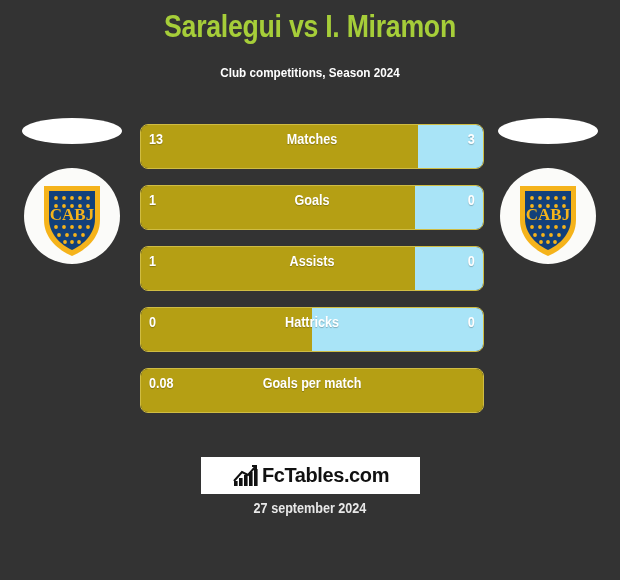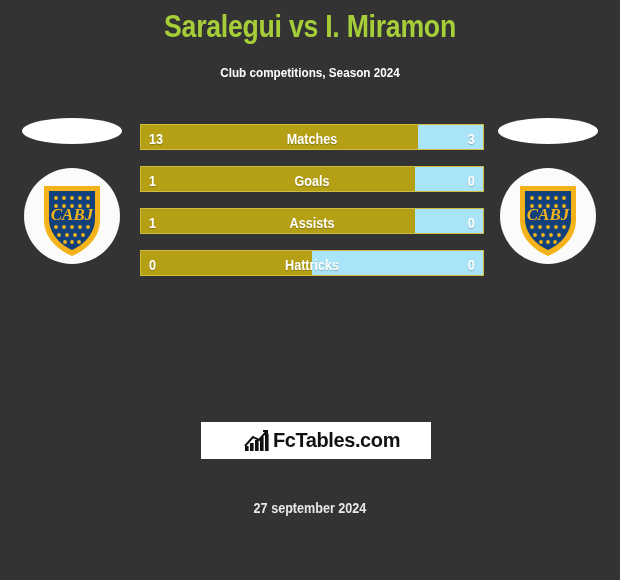--- a/index.html
+++ b/index.html
@@ -42,31 +42,30 @@
     width:100px;height:26px;
     background:#ffffff;
     border-radius:50%;
   }
   .crest-circle{
     position:absolute;left:7px;top:50px;
     width:96px;height:96px;
     background:#fbfbf9;
     border-radius:50%;
     overflow:hidden;
-    font-style:italic;
   }
   .crest-circle svg{display:block;}
 
   
   .bars{position:absolute;left:140px;top:124px;width:344px;}
   .row{
     position:relative;
-    height:26px;
+    height:45px;
     margin-bottom:16px;
-    border-radius:0;
+    border-radius:8px;
     border:1px solid #cfbc43;
     box-sizing:border-box;
     overflow:hidden;
     background:#333333;
   }
   .fill-home{
     position:absolute;left:0;top:0;bottom:0;
     background:#b59f14;
   }
   .fill-away{
@@ -89,26 +88,25 @@
     text-align:center;
     font-size:14px;font-weight:bold;
     color:#ffffff;
     transform:scaleX(0.9);
     text-shadow:0 1px 1px rgba(0,0,0,.25);
     white-space:nowrap;
   }
 
   
   .logo-box{
-    position:absolute;left:201px;top:422px;
+    position:absolute;left:201px;top:457px;
     width:219px;height:37px;
     background:#ffffff;
     display:flex;align-items:center;justify-content:center;
     gap:4px;
-    padding-left:11px;
   }
   .logo-text{
     font-size:20px;font-weight:bold;
     color:#111111;
     letter-spacing:-0.4px;
   }
   .date{
     position:absolute;left:0;top:500px;width:620px;
     text-align:center;
     font-size:14px;font-weight:bold;
@@ -217,20 +215,25 @@
         <div class="label">Assists</div>
         <div class="val away">0</div>
       </div>
       <div class="row">
         <div class="fill-home" style="width: 50%;"></div>
         <div class="fill-away" style="width: 50%;"></div>
         <div class="val home">0</div>
         <div class="label">Hattricks</div>
         <div class="val away">0</div>
       </div>
+      <div class="row">
+        <div class="fill-home" style="width: 100%;"></div>
+        <div class="val home">0.08</div>
+        <div class="label">Goals per match</div>
+      </div>
     </div>
 
   <div class="logo-box">
     <svg width="26" height="24" viewBox="0 0 26 24" aria-hidden="true">
       <path d="M2 17 L10 8 L16 11 L24 2" stroke="#111111" stroke-width="2" fill="none"></path>
       <path d="M20 2 H24 V6" stroke="#111111" stroke-width="2" fill="none"></path>
       <rect x="2" y="17" width="3.6" height="5" fill="#111111"></rect>
       <rect x="7" y="14" width="3.6" height="8" fill="#111111"></rect>
       <rect x="12" y="11" width="3.6" height="11" fill="#111111"></rect>
       <rect x="17" y="8" width="3.6" height="14" fill="#111111"></rect>

